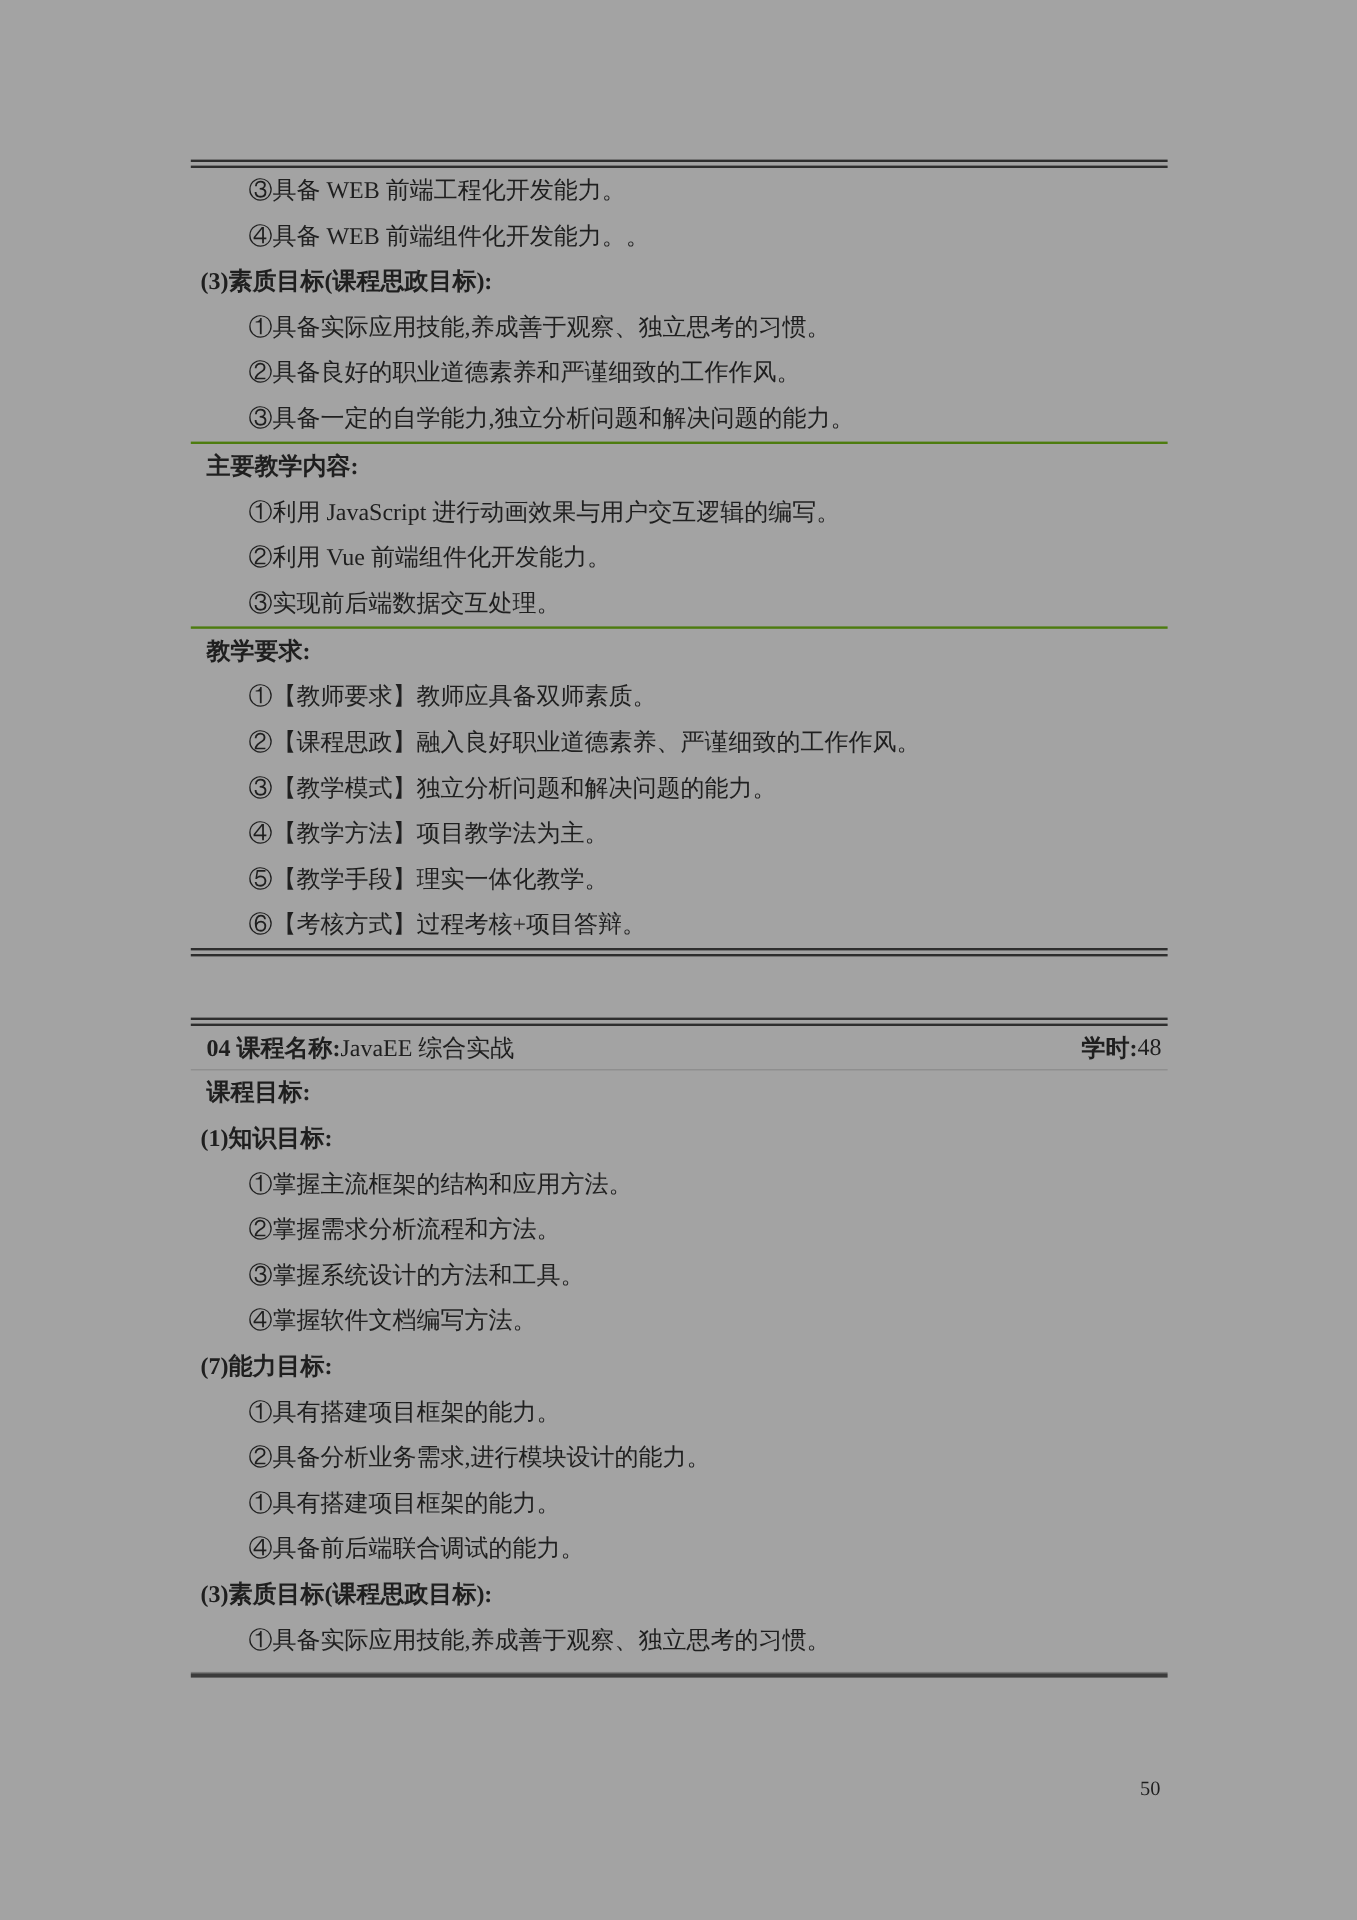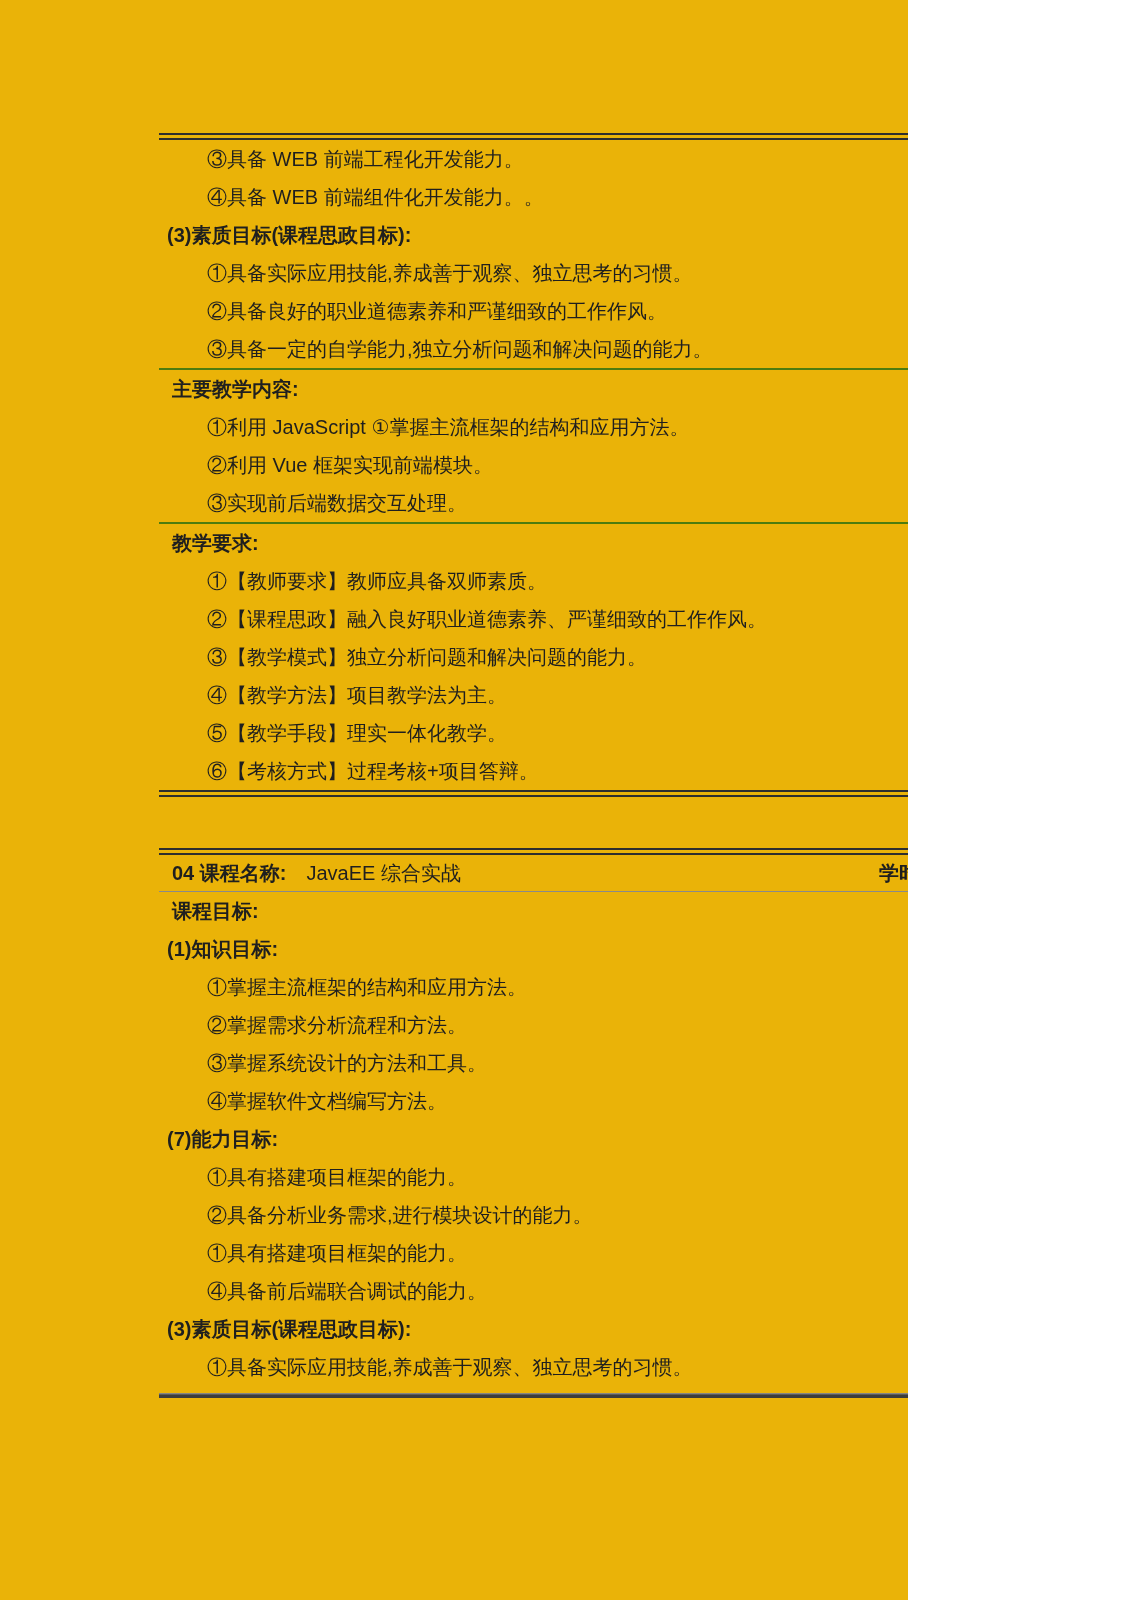--- a/index.html
+++ b/index.html
@@ -2,24 +2,24 @@
 <html><head>
 <meta charset="utf-8">
 <style>
   html, body {
     margin: 0;
     padding: 0;
     background: #ffffff;
   }
   .page {
     position: relative;
-    width: 908px;
+    width: 1131px;
     height: 1600px;
-    background: #eab308;
-    font-family: Liberation Sans, sans-serif;
+    background: #a3a3a3;
+    font-family: Liberation Serif, serif;
     color: #1f1f1f;
     overflow: hidden;
   }
   .content {
     margin-left: 159px;
     width: 814px;
   }
   .blockA { margin-top: 133px; }
   .block04 { margin-top: 51px; }
 
@@ -48,21 +48,21 @@
 
   .course-header-row {
     display: flex;
     align-items: center;
     height: 36px;
     font-size: 20px;
     padding: 0 5px 0 13px;
     white-space: nowrap;
   }
   .course-header-row .label { font-weight: bold; }
-  .course-header-row .value { margin-left: 20px; }
+  .course-header-row .value { margin-left: 0; }
   .course-header-row .spacer { flex: 1; }
 
   .pageno {
     position: absolute;
     top: 1480px;
     left: 159px;
     width: 808px;
     text-align: right;
     font-size: 17px;
     line-height: 22px;
@@ -79,22 +79,22 @@
 
     <div class="row item">③具备 WEB 前端工程化开发能力。</div>
     <div class="row item">④具备 WEB 前端组件化开发能力。。</div>
     <div class="row subhead">(3)素质目标(课程思政目标):</div>
     <div class="row item">①具备实际应用技能,养成善于观察、独立思考的习惯。</div>
     <div class="row item">②具备良好的职业道德素养和严谨细致的工作作风。</div>
     <div class="row item">③具备一定的自学能力,独立分析问题和解决问题的能力。</div>
 
     <div class="section">
       <div class="row sechead">主要教学内容:</div>
-      <div class="row item">①利用 JavaScript ①掌握主流框架的结构和应用方法。</div>
-      <div class="row item">②利用 Vue 框架实现前端模块。</div>
+      <div class="row item">①利用 JavaScript 进行动画效果与用户交互逻辑的编写。</div>
+      <div class="row item">②利用 Vue 前端组件化开发能力。</div>
       <div class="row item">③实现前后端数据交互处理。</div>
     </div>
 
     <div class="section">
       <div class="row sechead">教学要求:</div>
       <div class="row item">①【教师要求】教师应具备双师素质。</div>
       <div class="row item">②【课程思政】融入良好职业道德素养、严谨细致的工作作风。</div>
       <div class="row item">③【教学模式】独立分析问题和解决问题的能力。</div>
       <div class="row item">④【教学方法】项目教学法为主。</div>
       <div class="row item">⑤【教学手段】理实一体化教学。</div>

